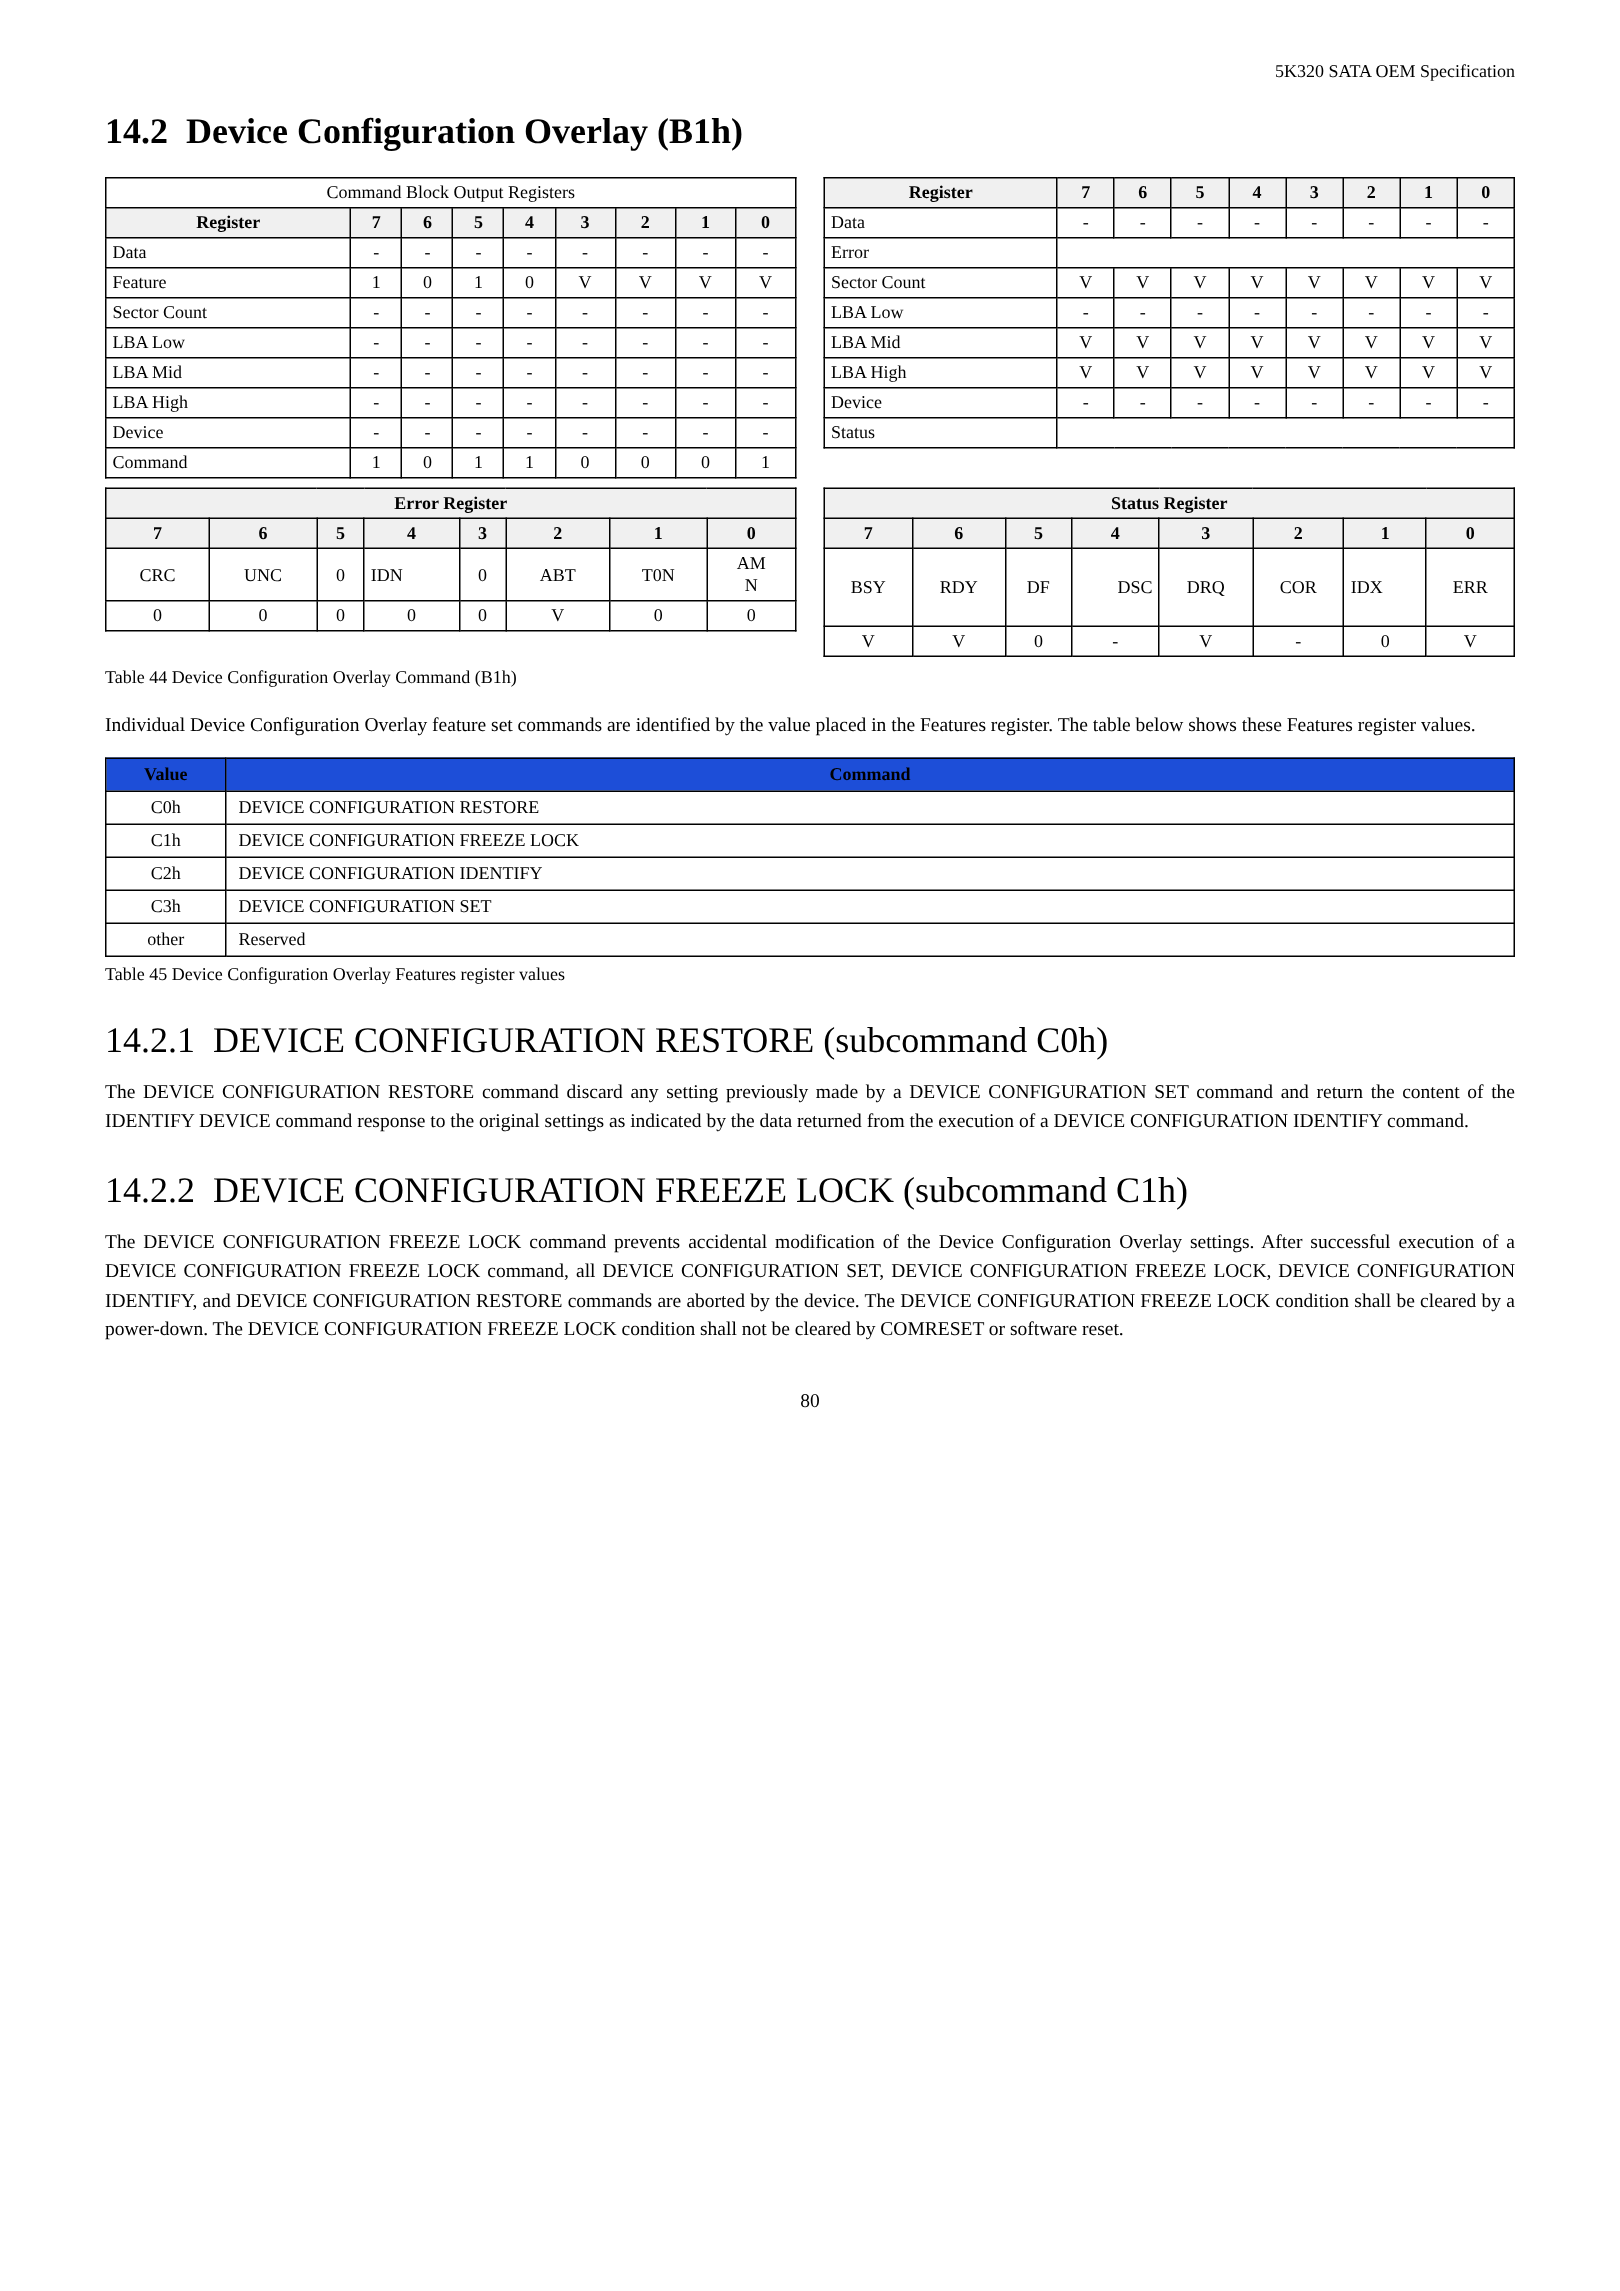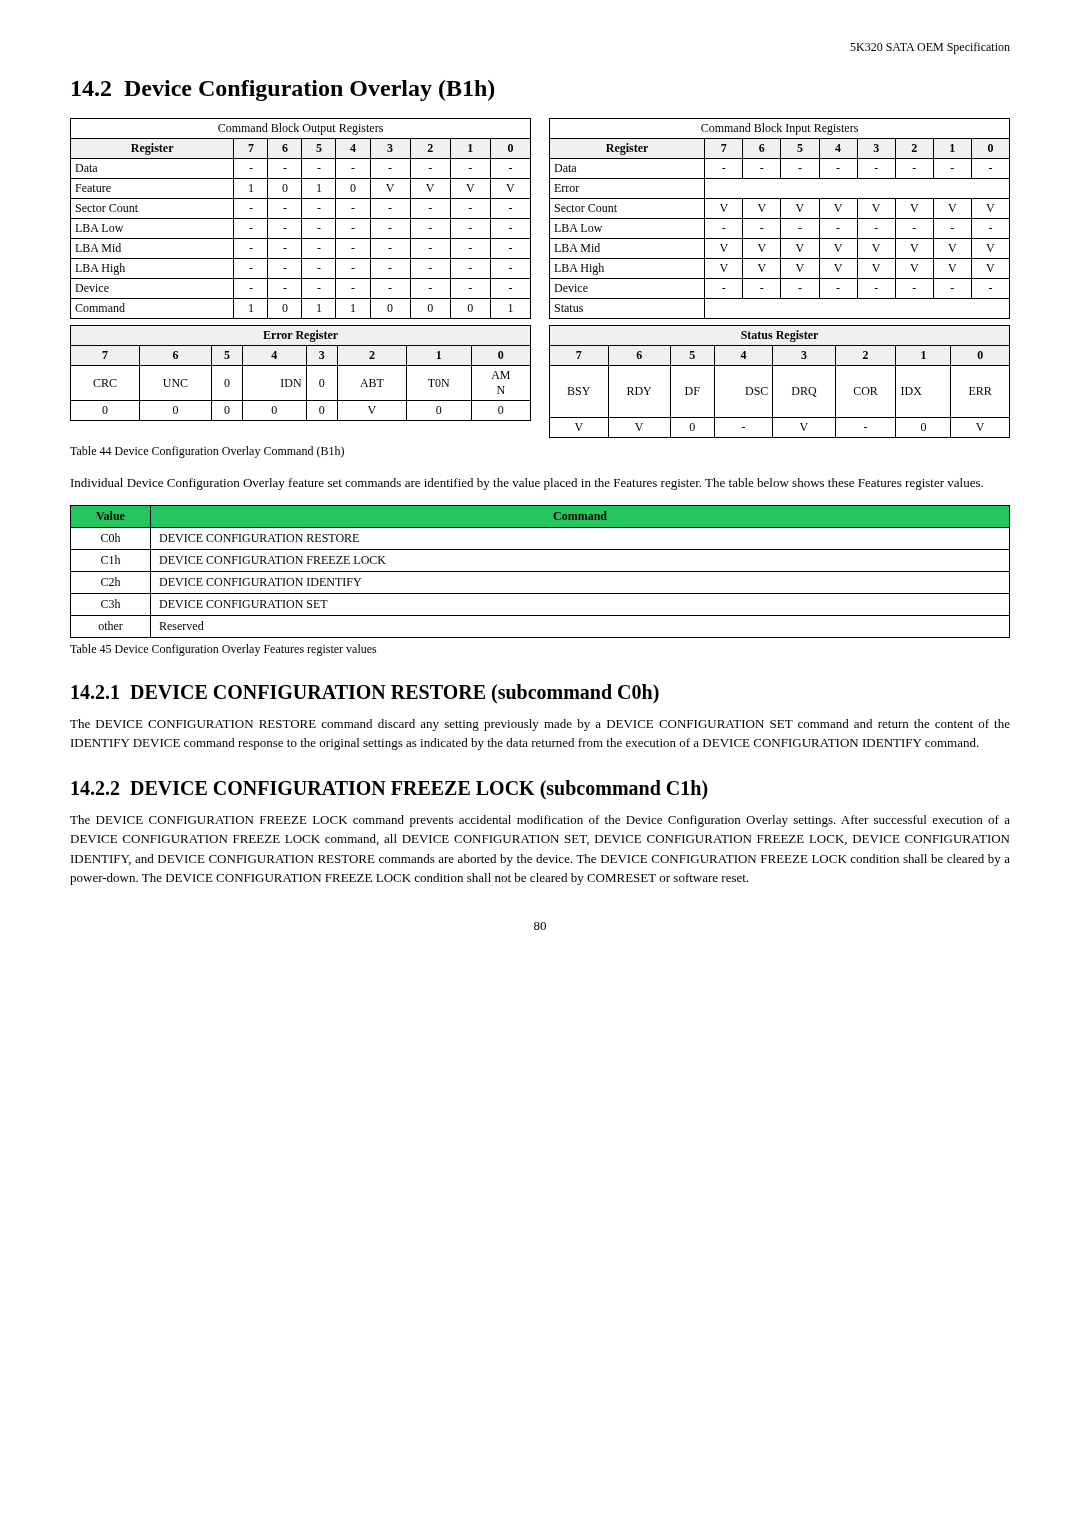--- a/index.html
+++ b/index.html
@@ -16,22 +16,22 @@
       text-align: right;
       font-size: 12px;
       margin-bottom: 20px;
     }
     h1.section-title {
       font-size: 24px;
       font-weight: bold;
       margin-bottom: 16px;
     }
     h2.subsection-title {
-      font-size: 20px;
-      font-weight: bold;
+      font-size: 24px;
+      font-weight: normal;
       margin-bottom: 10px;
       margin-top: 24px;
     }
     p.body-text {
       font-size: 13px;
       line-height: 1.5;
       margin-bottom: 12px;
       text-align: justify;
     }
     table {
@@ -104,21 +104,21 @@
       border-collapse: collapse;
       font-size: 12px;
       margin-bottom: 4px;
     }
     .features-table th, .features-table td {
       border: 1px solid #000;
       padding: 3px 8px;
     }
     .features-table th {
       text-align: center;
-      background: #22c55e;
+      background: #1d4ed8;
     }
     .features-table td:first-child {
       text-align: center;
       width: 80px;
     }
     .page-number {
       text-align: center;
       margin-top: 30px;
       font-size: 13px;
     }
@@ -244,23 +244,20 @@
             <td>1</td>
           </tr>
         </tbody>
     </table>
   </div>
 
   <div class="reg-table-wrap">
     <table class="cmd-table">
       <thead>
         <tr>
-          <td colspan="9" class="colspan-header">Command Block Input Registers</td>
-        </tr>
-        <tr>
           <th>Register</th>
           <th>7</th>
           <th>6</th>
           <th>5</th>
           <th>4</th>
           <th>3</th>
           <th>2</th>
           <th>1</th>
           <th>0</th>
         </tr>
@@ -362,21 +359,21 @@
             <th style="border: 1px solid rgb(0, 0, 0); padding: 2px 4px; background: rgb(240, 240, 240);">2</th>
             <th style="border: 1px solid rgb(0, 0, 0); padding: 2px 4px; background: rgb(240, 240, 240);">1</th>
             <th style="border: 1px solid rgb(0, 0, 0); padding: 2px 4px; background: rgb(240, 240, 240);">0</th>
           </tr>
       </thead>
       <tbody id="error-tbody">
           <tr>
             <td style="border: 1px solid rgb(0, 0, 0); padding: 2px 4px; text-align: center; white-space: pre;">CRC</td>
             <td style="border: 1px solid rgb(0, 0, 0); padding: 2px 4px; text-align: center; white-space: pre;">UNC</td>
             <td style="border: 1px solid rgb(0, 0, 0); padding: 2px 4px; text-align: center; white-space: pre;">0</td>
-            <td style="border: 1px solid rgb(0, 0, 0); padding: 2px 4px; text-align: right; white-space: pre;">IDN</td>
+            <td style="border: 1px solid rgb(0, 0, 0); padding: 2px 4px; text-align: left; white-space: pre;">IDN</td>
             <td style="border: 1px solid rgb(0, 0, 0); padding: 2px 4px; text-align: center; white-space: pre;">0</td>
             <td style="border: 1px solid rgb(0, 0, 0); padding: 2px 4px; text-align: center; white-space: pre;">ABT</td>
             <td style="border: 1px solid rgb(0, 0, 0); padding: 2px 4px; text-align: center; white-space: pre;">T0N</td>
             <td style="border: 1px solid rgb(0, 0, 0); padding: 2px 4px; text-align: center; white-space: pre;">AM
 N</td>
           </tr>
           <tr>
             <td style="border: 1px solid rgb(0, 0, 0); padding: 2px 4px; text-align: center; white-space: pre;">0</td>
             <td style="border: 1px solid rgb(0, 0, 0); padding: 2px 4px; text-align: center; white-space: pre;">0</td>
             <td style="border: 1px solid rgb(0, 0, 0); padding: 2px 4px; text-align: center; white-space: pre;">0</td>

